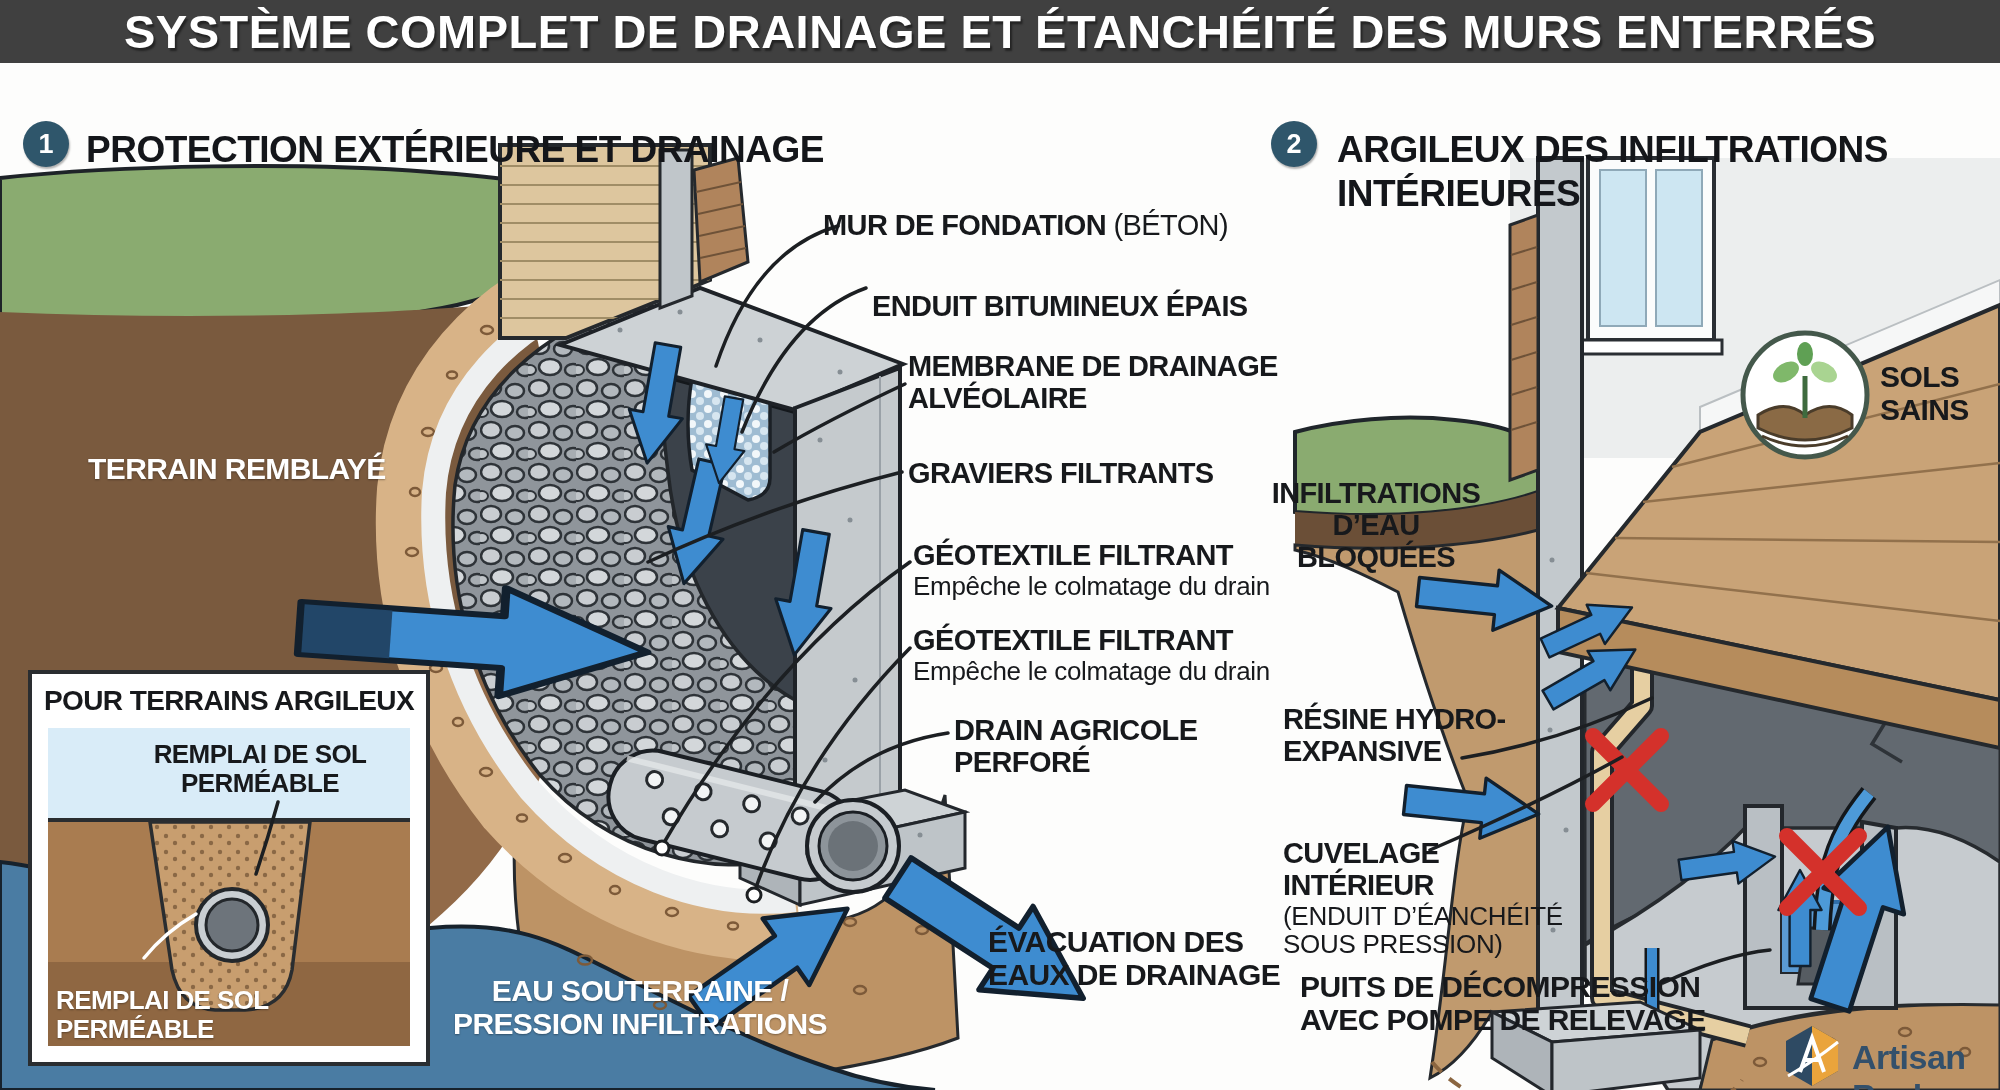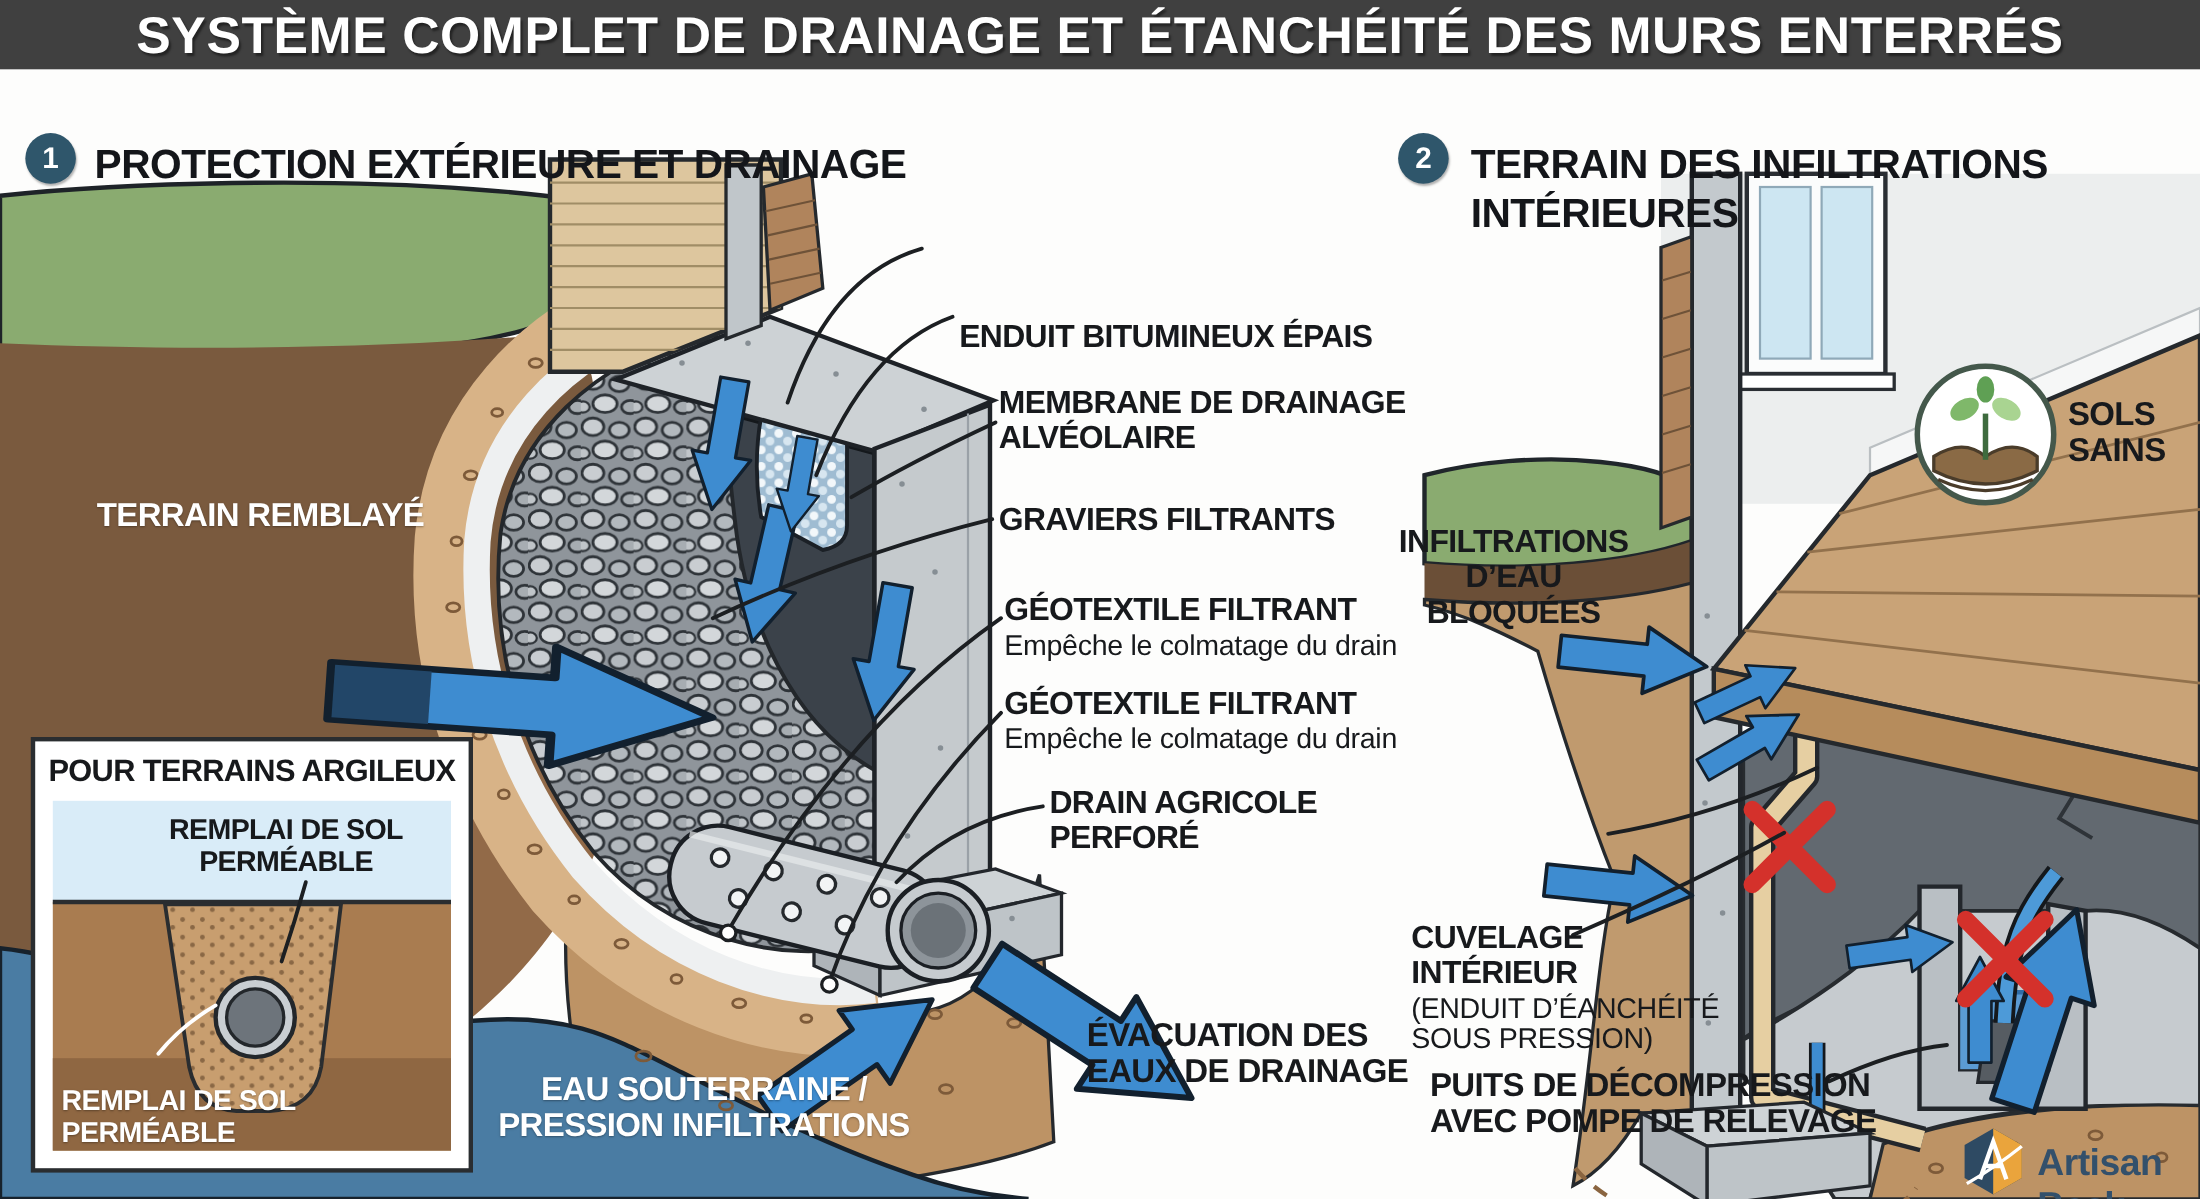--- a/index.html
+++ b/index.html
@@ -325,24 +325,26 @@
 
 <div class="numcircle" style="left:23px;top:121px;">
   <span>1</span>
     </div>
 <div class="sectitle" style="left:86px;top:128px;">PROTECTION EXTÉRIEURE ET DRAINAGE</div>
 
 <div class="numcircle" style="left:1271px;top:121px;">
   <span>2</span>
     </div>
 <div class="sectitle" style="left:1337px;top:128px;">
-  <div>TERRAIN DES INFILTRATIONS</div>
+  <div>ARGILEUX DES INFILTRATIONS</div>
   <div>INTÉRIEURES</div>
 </div>
 
+<div class="lbl" style="left:823px;top:210px;">
+  <span>MUR DE FONDATION</span> <span class="normalspan">(BÉTON)</span></div>
 <div class="lbl" style="left:872px;top:271px;margin-top:20px;">ENDUIT BITUMINEUX ÉPAIS</div>
 <div class="lbl" style="left:908px;top:351px;">
   <div>MEMBRANE DE DRAINAGE</div>
       <div>ALVÉOLAIRE</div>
     </div>
 <div class="lbl" style="left:908px;top:458px;">GRAVIERS FILTRANTS</div>
 <div class="lbl" style="left:913px;top:540px;">
   <div>GÉOTEXTILE FILTRANT</div>
       <div class="sub">Empêche le colmatage du drain</div>
     </div>
@@ -371,20 +373,24 @@
     </div>
 <div class="lbl white" style="left:56px;top:986px;font-size:26px;">
   <div>REMPLAI DE SOL</div>
       <div>PERMÉABLE</div>
     </div>
 
 <div class="lbl center" style="left:1270px;top:478px;width:212px;font-size:29px;">
   <div>INFILTRATIONS</div>
       <div>D’EAU</div>
       <div>BLOQUÉES</div>
+    </div>
+<div class="lbl" style="left:1283px;top:704px;">
+  <div>RÉSINE HYDRO-</div>
+      <div>EXPANSIVE</div>
     </div>
 <div class="lbl" style="left:1283px;top:838px;">
   <div>CUVELAGE</div>
       <div>INTÉRIEUR</div>
   <div class="sub">(ENDUIT D’ÉANCHÉITÉ</div>
   <div class="sub">SOUS PRESSION)</div>
     </div>
 <div class="lbl center" style="left:1300px;top:970px;width:380px;font-size:30px;text-align:center;">
   <div>PUITS DE DÉCOMPRESSION</div>
       <div>AVEC POMPE DE RELEVAGE</div>

